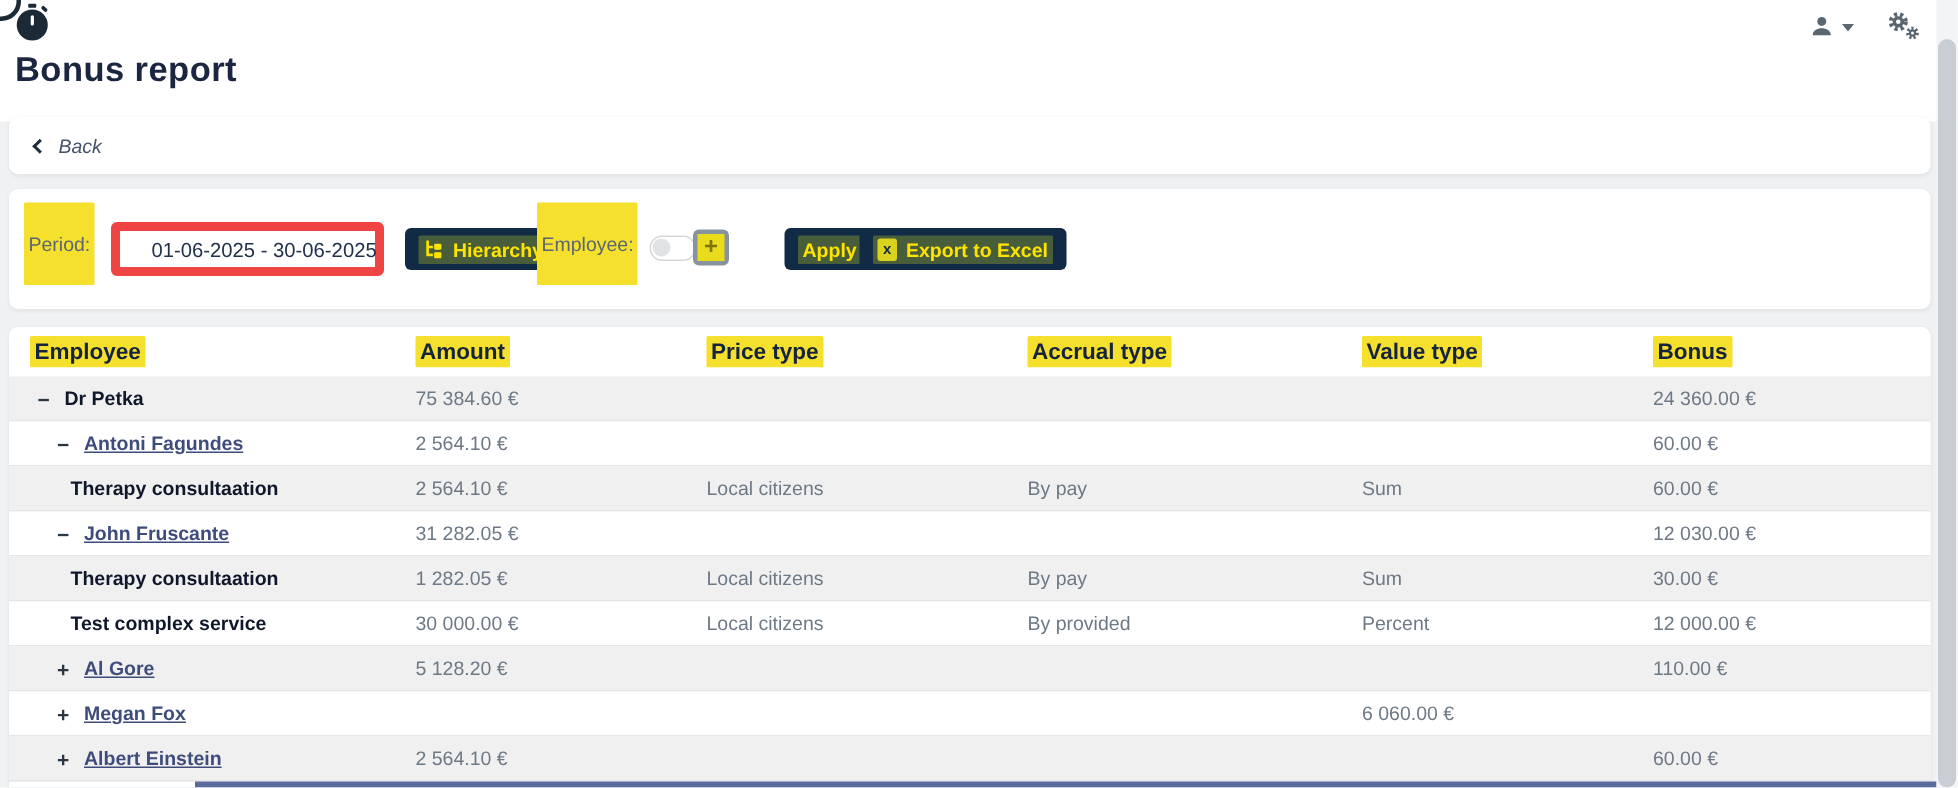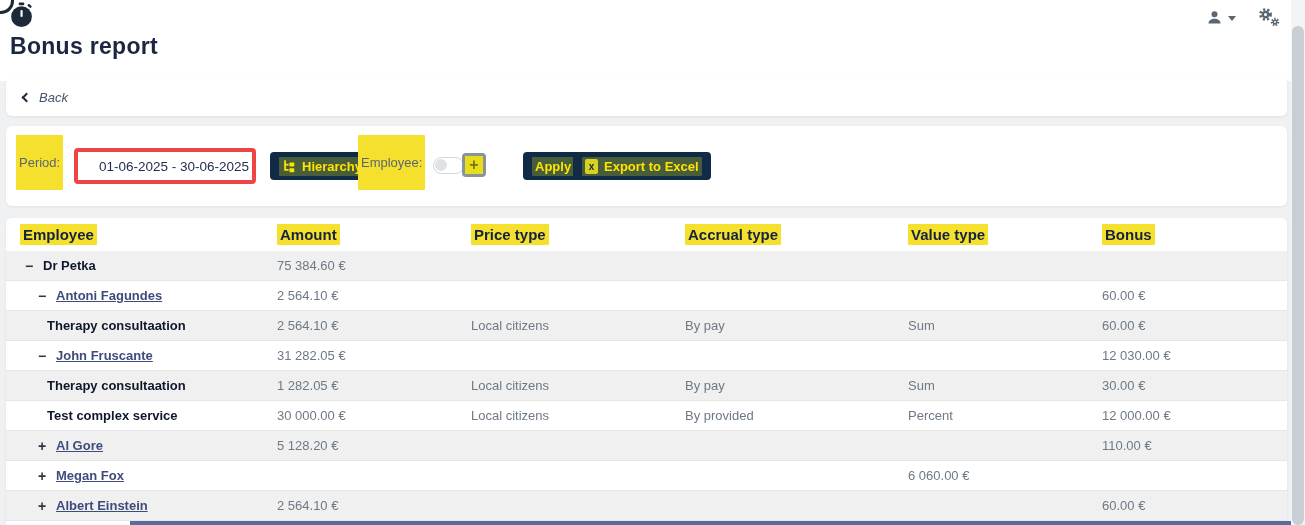--- a/index.html
+++ b/index.html
@@ -30,21 +30,21 @@
     transform:rotate(45deg); margin-top:1px; }
   .back-label { font-size:13px; color:#47536a; }
 
   
   .filter-card { top:126px; height:80px; }
   .filter-card > * { position:absolute; }
   .flabel { font-size:13px; color:#5b6672; }
   .mark { background:#f6e02e; padding:20px 3px; border-radius:1px; }
   .lbl-period { left:10px; top:29px; }
   .lbl-employee { left:352px; top:29px; }
-  .date-box { left:68px; top:22px; width:182px; height:36px; border:4px solid #ef4444; border-radius:4px;
+  .date-box { left:68px; top:22px; width:182px; height:36px; border:6px solid #ef4444; border-radius:4px;
     background:#fff; display:flex; align-items:center; gap:9px; padding:0 12px; cursor:pointer; }
   .date-text { font-size:13.5px; color:#22314b; white-space:nowrap; }
   .btn { background:#112b47; color:#ffe400; font-weight:700; font-size:13px; border:none;
     border-radius:4px; height:28px; display:inline-flex; align-items:center; padding:0 9px;
     cursor:pointer; font-family:"Liberation Sans", sans-serif; }
   .mark-dark { background:rgba(190,200,30,0.32); padding:2px 3px; border-radius:1px;
     display:inline-flex; align-items:center; gap:6px; }
   .btn-hierarchy { left:264px; top:26px; }
   .btn-apply { left:517px; top:26px; }
   .btn-export { left:567px; top:26px; }
@@ -186,20 +186,21 @@
   <div>
       <div class="grid-row trow lvl0 odd">
     <div class="cell c-emp">
       <span class="expander">−</span>
       <span class="emp-name">Dr Petka</span>
     </div>
     <div class="cell">75 384.60 €</div>
     <div class="cell"></div>
     <div class="cell"></div>
     <div class="cell"></div>
+    <div class="cell">24 360.00 €</div>
   </div>
       <div class="grid-row trow lvl1 even">
     <div class="cell c-emp">
       <span class="expander">−</span>
       <span class="emp-name link">Antoni Fagundes</span>
     </div>
     <div class="cell">2 564.10 €</div>
     <div class="cell"></div>
     <div class="cell"></div>
     <div class="cell"></div>

